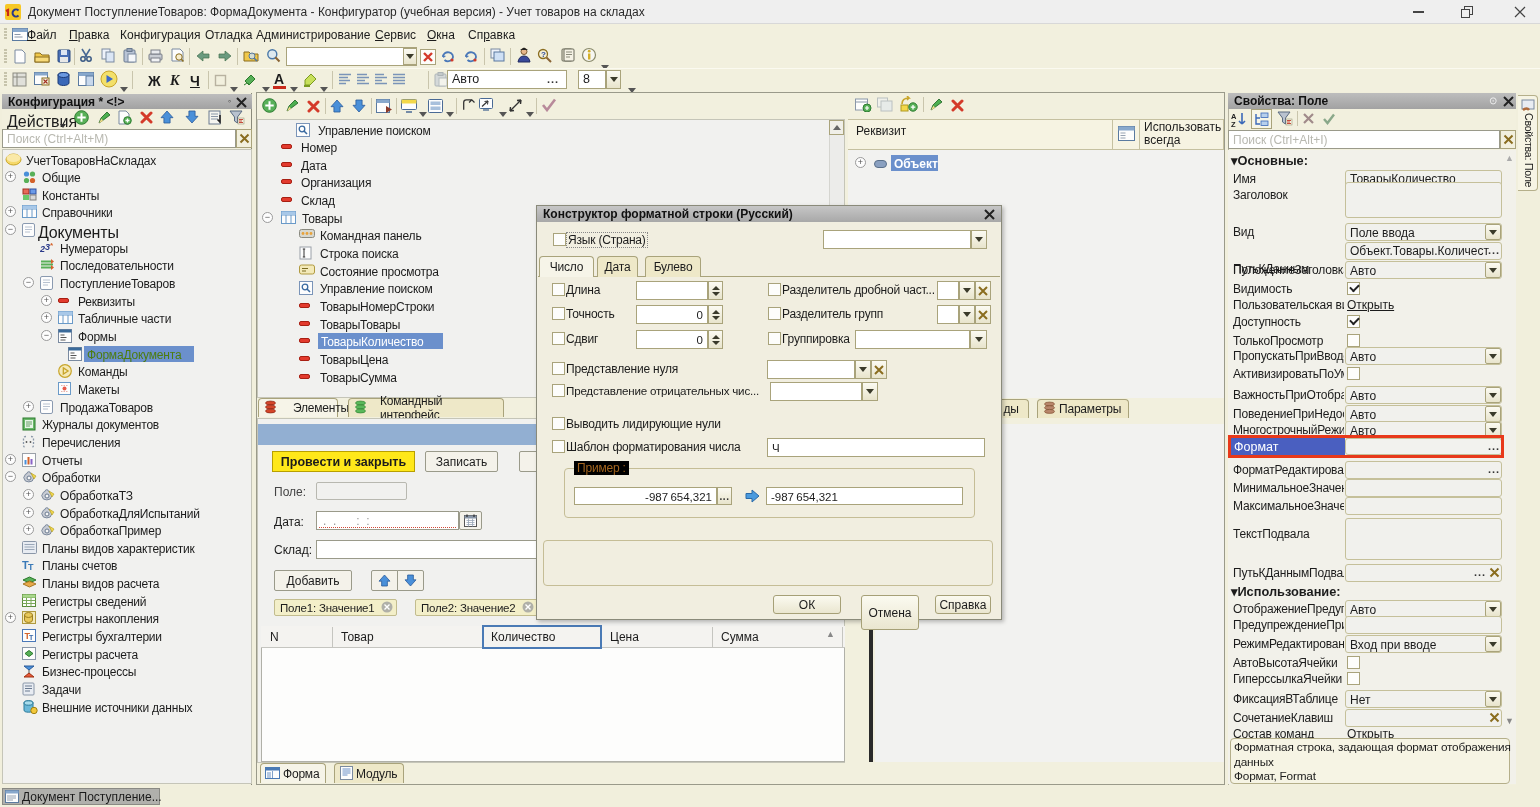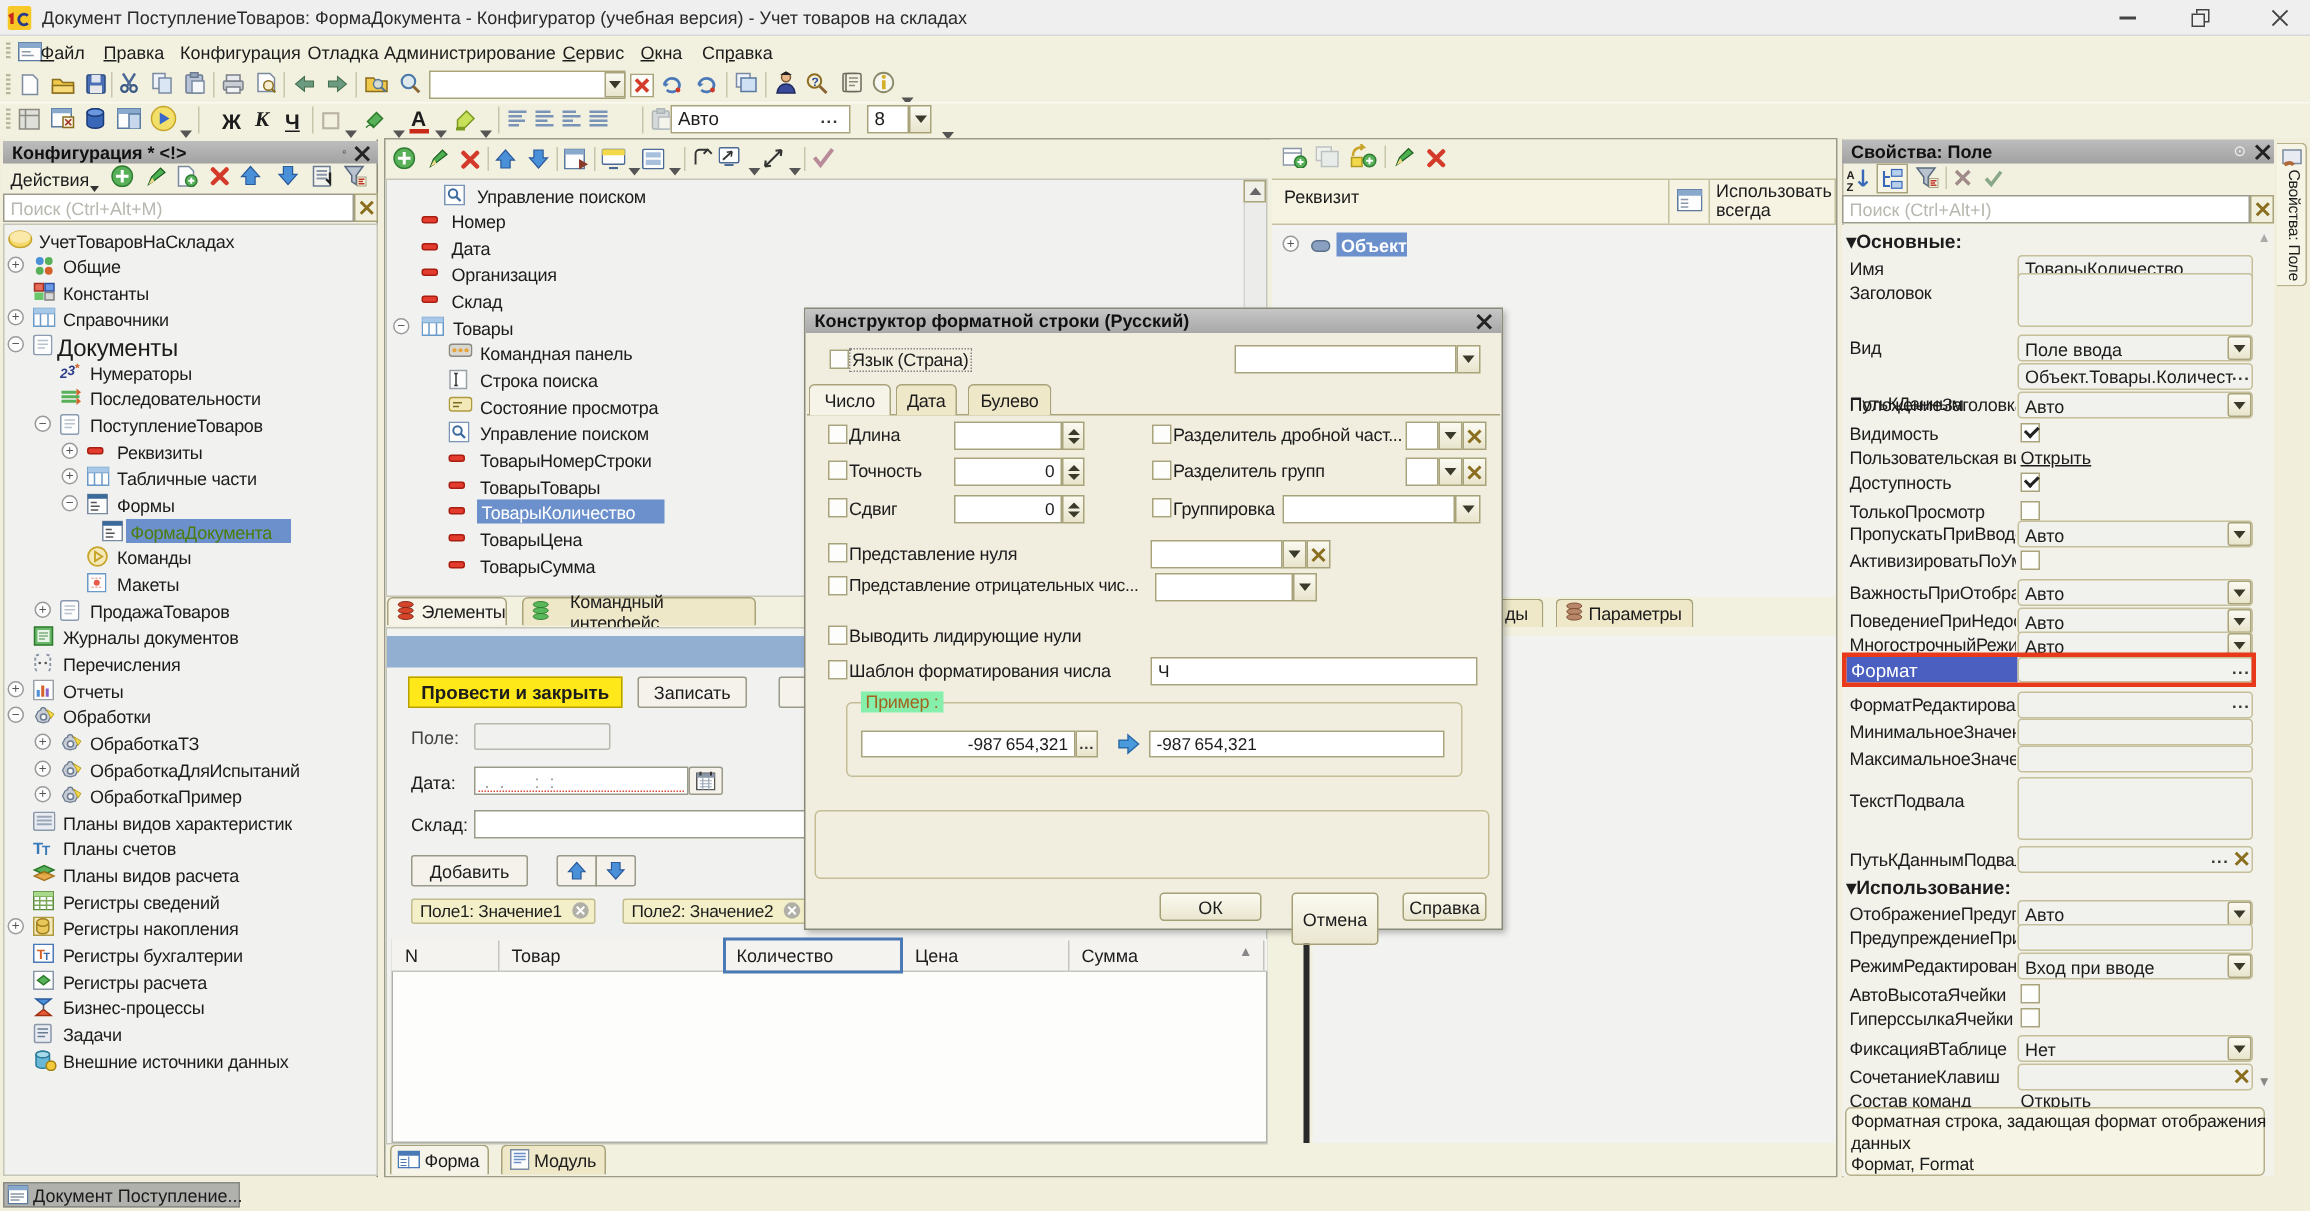--- a/index.html
+++ b/index.html
@@ -238,21 +238,21 @@
     <span class="dda"></span>
   </div>
 <div class="ab" style="left:628px;top:81px"><span class="dda" style="border-top-color:#555"></span></div>
 <div class="ab" style="left:0;top:92px;width:1540px;height:693px;background:#f1efdc"></div>
 <div class="ab" style="left:2px;top:93px;width:250px;height:692px;background:#f2f0de;border-right:1px solid #8a8a7a"></div>
 <div class="hdr" style="left:2px;top:94px;width:250px;height:15px">Конфигурация * &lt;!&gt;</div>
 <div class="tx" style="left:228px;top:96px;font-size:9px;color:#333">◦</div>
 <svg class="ab" style="left:236px;top:97px" width="11" height="11" viewBox="0 0 11 11">
     <path d="M1 1 L10 10 M10 1 L1 10" stroke="#222" stroke-width="2"></path>
   </svg>
-<div class="tx" style="left:7px;top:113px;font-size:12px">Действия</div>
+<div class="tx" style="left:7px;top:113px;font-size:16px">Действия</div>
 <div class="ab" style="left:60px;top:116px"><span class="dda" style="border-top-color:#333;border-left-width:3.5px;border-right-width:3.5px;border-top-width:4px"></span></div>
 <svg class="ab" style="left:74px;top:110px" width="15" height="15" viewBox="0 0 15 15">
     <circle cx="7.5" cy="7.5" r="6.8" fill="#58b058" stroke="#2e7d32"></circle>
     <path d="M7.5 3.3 V11.700000000000001 M3.3 7.5 H11.700000000000001" stroke="#fff" stroke-width="2"></path>
   </svg>
 <svg class="ab" style="left:97px;top:111px" width="14" height="14" viewBox="0 0 14 14">
     <path d="M2 12 L4 7 L10 1 L13 4 L5 10 Z" fill="#4caf50" stroke="#1b5e20" stroke-width="0.8"></path>
     <path d="M2 12 L4.5 7.5 L6 10 Z" fill="#f3d98a"></path>
   </svg>
 <svg class="ab" style="left:117px;top:110px" width="15" height="15" viewBox="0 0 15 15">
@@ -593,21 +593,21 @@
 <div class="redash" style="left:299px;top:320.65px"></div>
 <div class="tx" style="left:320px;top:317.65px;font-size:12px;letter-spacing:-0.2px">ТоварыТовары</div>
 <div class="redash" style="left:299px;top:338.29999999999995px"></div>
 <div class="ab" style="left:318px;top:333.29999999999995px;width:125px;height:16px;background:#6b90cc"></div>
 <div class="tx" style="left:321px;top:335.29999999999995px;color:#fff;font-size:12px;letter-spacing:-0.2px">ТоварыКоличество</div>
 <div class="redash" style="left:299px;top:355.95px"></div>
 <div class="tx" style="left:320px;top:352.95px;font-size:12px;letter-spacing:-0.2px">ТоварыЦена</div>
 <div class="redash" style="left:299px;top:373.59999999999997px"></div>
 <div class="tx" style="left:320px;top:370.59999999999997px;font-size:12px;letter-spacing:-0.2px">ТоварыСумма</div>
 <div class="tab act" style="left:258px;top:398px;width:80px;height:19px;justify-content:flex-start">
-    <span style="margin-left:22px">Элементы</span>
+    <span style="margin-left:34px">Элементы</span>
   </div>
 <svg class="ab" style="left:264px;top:400px" width="13" height="14" viewBox="0 0 13 14">
     <ellipse cx="6.5" cy="3" rx="5" ry="2" fill="#d4452a" stroke="#7a2010" stroke-width="0.6"></ellipse>
     <ellipse cx="6.5" cy="7" rx="5" ry="2" fill="#d4452a" stroke="#7a2010" stroke-width="0.6"></ellipse>
     <ellipse cx="6.5" cy="11" rx="5" ry="2" fill="#d4452a" stroke="#7a2010" stroke-width="0.6"></ellipse>
   </svg>
 <div class="tab" style="left:348px;top:398px;width:156px;height:19px;justify-content:flex-start">
     <span style="margin-left:31px">Командный интерфейс</span>
   </div>
 <svg class="ab" style="left:354px;top:400px" width="13" height="14" viewBox="0 0 13 14">
@@ -1026,21 +1026,21 @@
     <span class="dda"></span>
   </div>
 <div class="chk" style="z-index:11;left:552px;top:417px"></div>
 <div class="tx" style="z-index:11;left:566px;top:417px;font-size:12px;letter-spacing:-0.2px;">Выводить лидирующие нули</div>
 <div class="chk" style="z-index:11;left:552px;top:440px"></div>
 <div class="tx" style="z-index:11;left:566px;top:440px;font-size:12px;letter-spacing:-0.2px;">Шаблон форматирования числа</div>
 <div class="fld" style="z-index:11;left:767px;top:438px;width:218px;height:19px;background:#fff">
     <span style="position:absolute;left:4px;top:3px;font-size:11.5px">Ч</span>
   </div>
 <div class="ab" style="z-index:11;left:564px;top:468px;width:411px;height:50px;border:1px solid #c5bd96;border-radius:4px"></div>
-<div class="tx" style="z-index:11;left:574px;top:461px;font-size:12px;letter-spacing:-0.2px;background:#86efac;padding:0 3px;color:#a2641e">Пример :</div>
+<div class="tx" style="z-index:11;left:574px;top:461px;font-size:12px;letter-spacing:-0.2px;background:#000000;padding:0 3px;color:#a2641e">Пример :</div>
 <div class="fld" style="z-index:11;left:574px;top:487px;width:143px;height:18px;background:#fff">
     <span style="position:absolute;right:4px;top:3px;font-size:11.5px">-987 654,321</span>
   </div>
 <div class="ddb" style="z-index:11;left:717px;top:487px;width:15px;height:18px">
     <span style="font-weight:bold;font-size:10px;letter-spacing:0.5px;color:#333">...</span>
   </div>
 <svg class="ab" style="left:744px;top:488px;z-index:12" width="17" height="16" viewBox="0 0 17 16">
     <path d="M8 2 L15 8 L8 14 V10.5 H2 V5.5 H8 Z" fill="#4a9ade" stroke="#2a6aa8"></path>
   </svg>
 <div class="fld" style="z-index:11;left:766px;top:487px;width:197px;height:18px;background:#fff">

